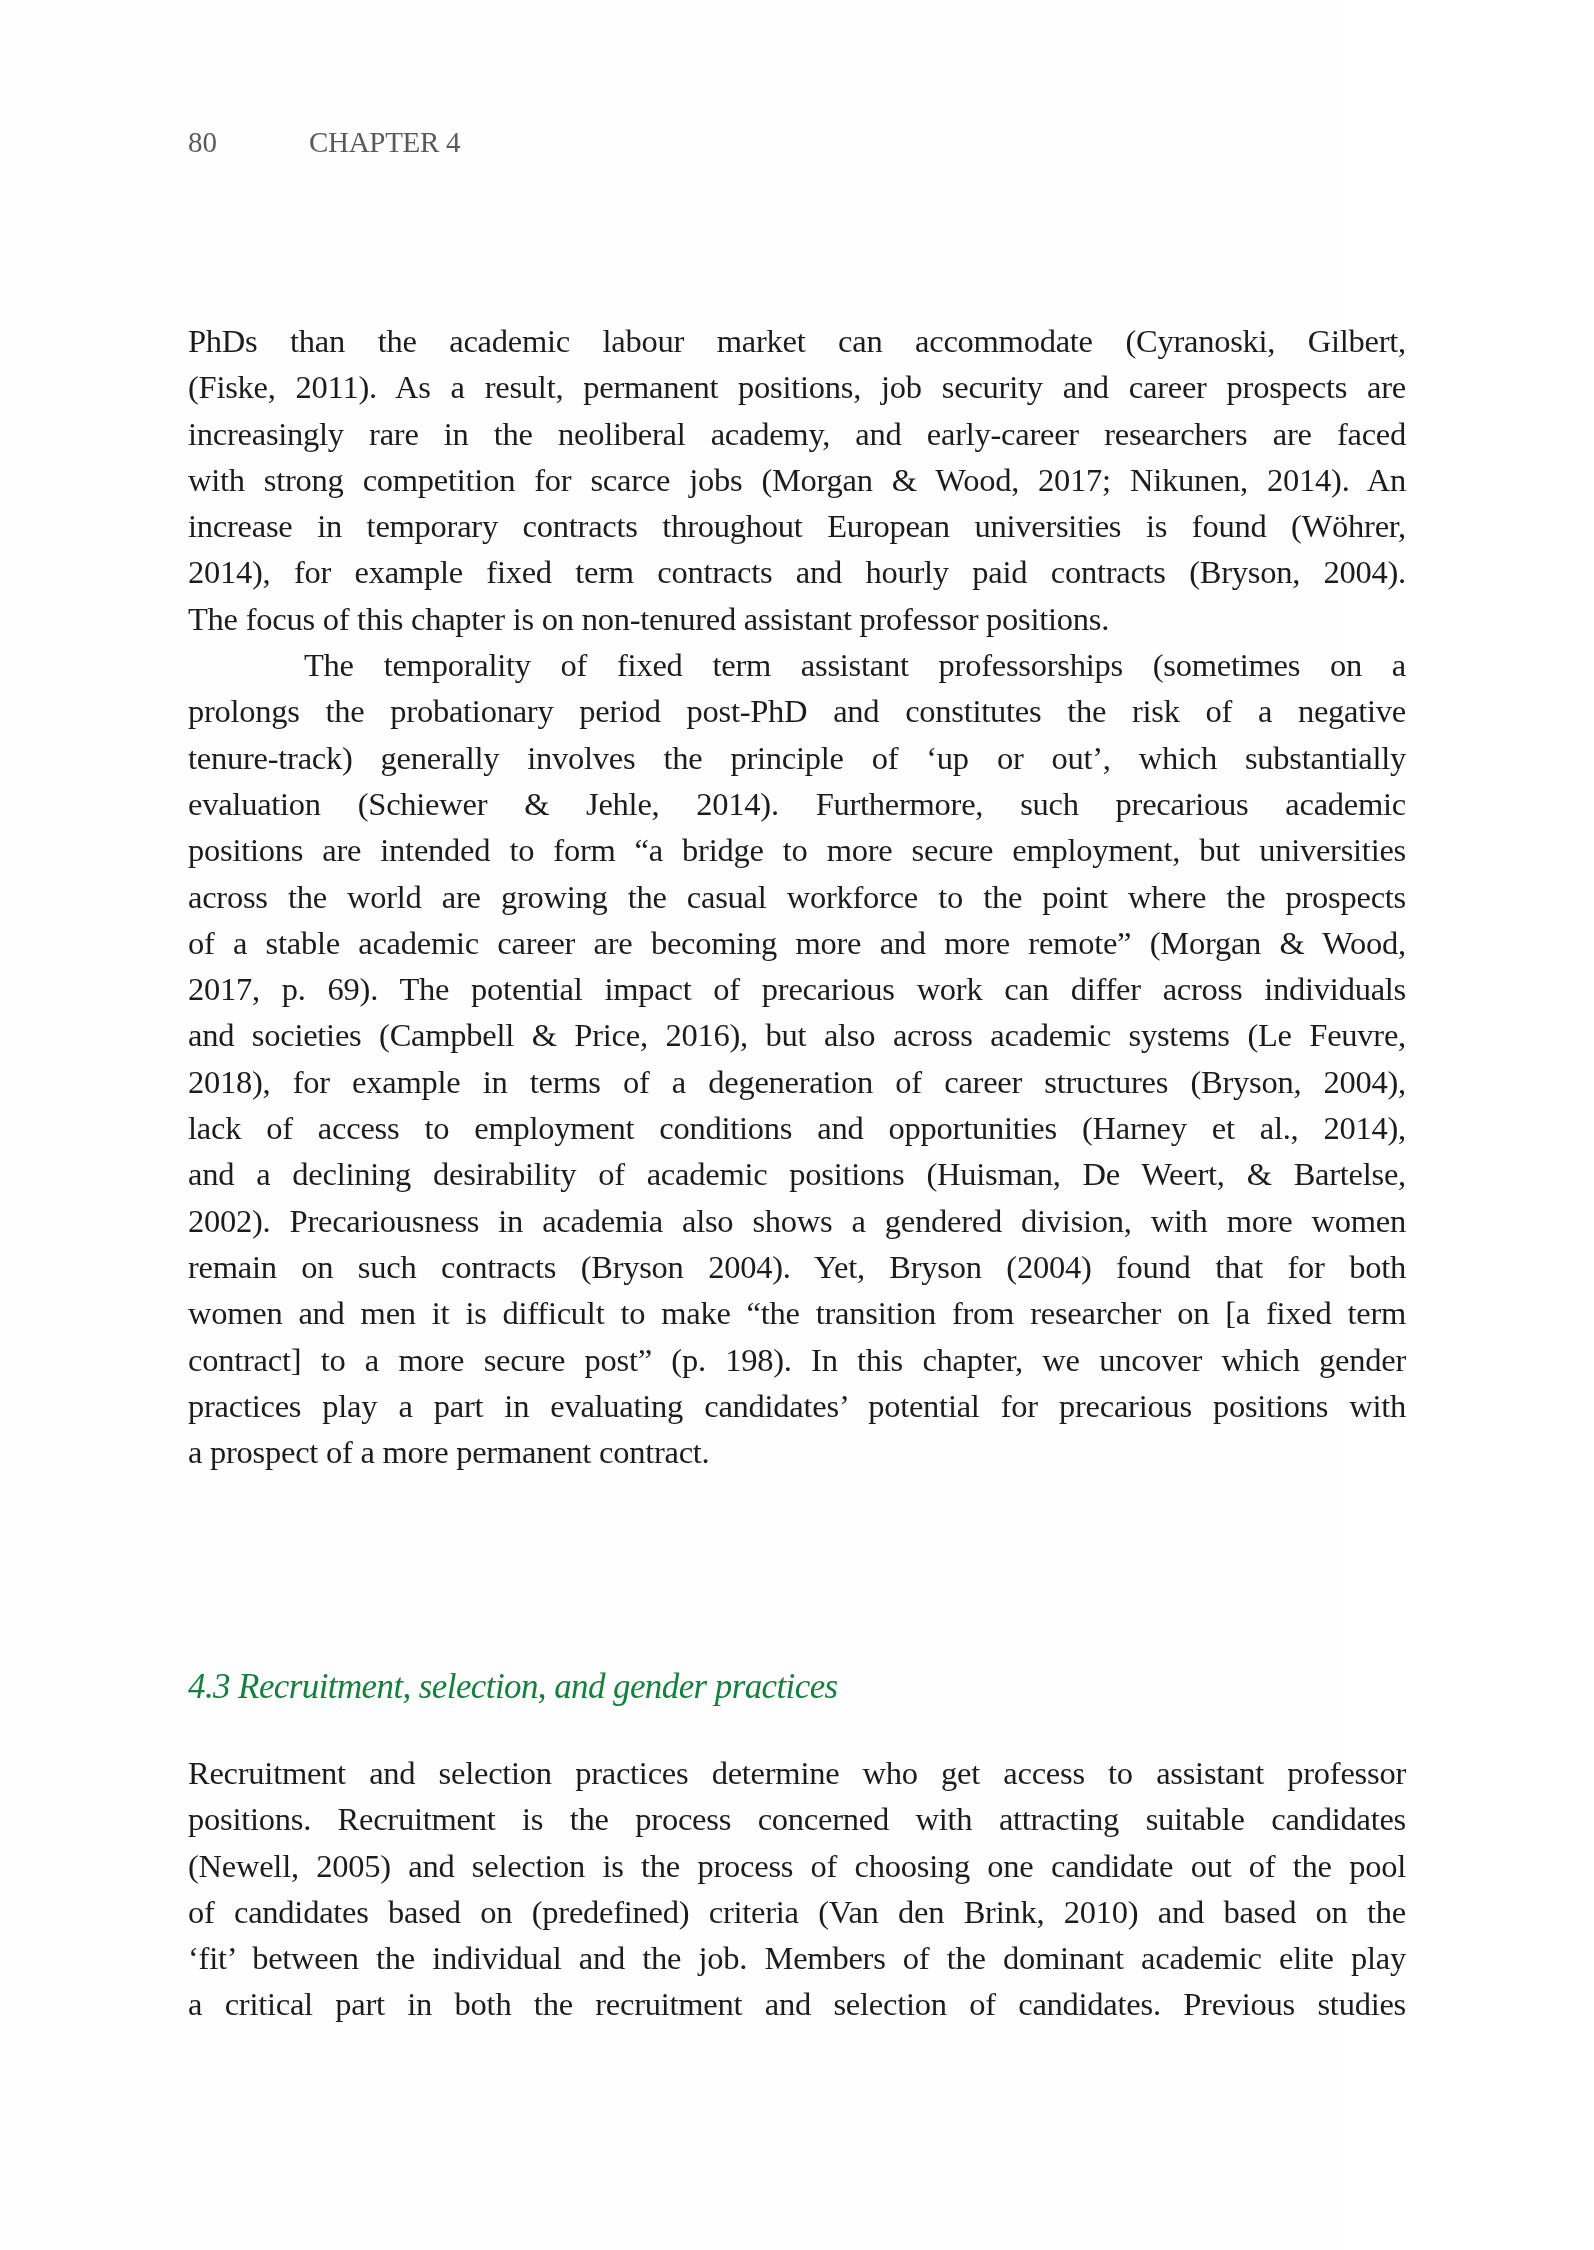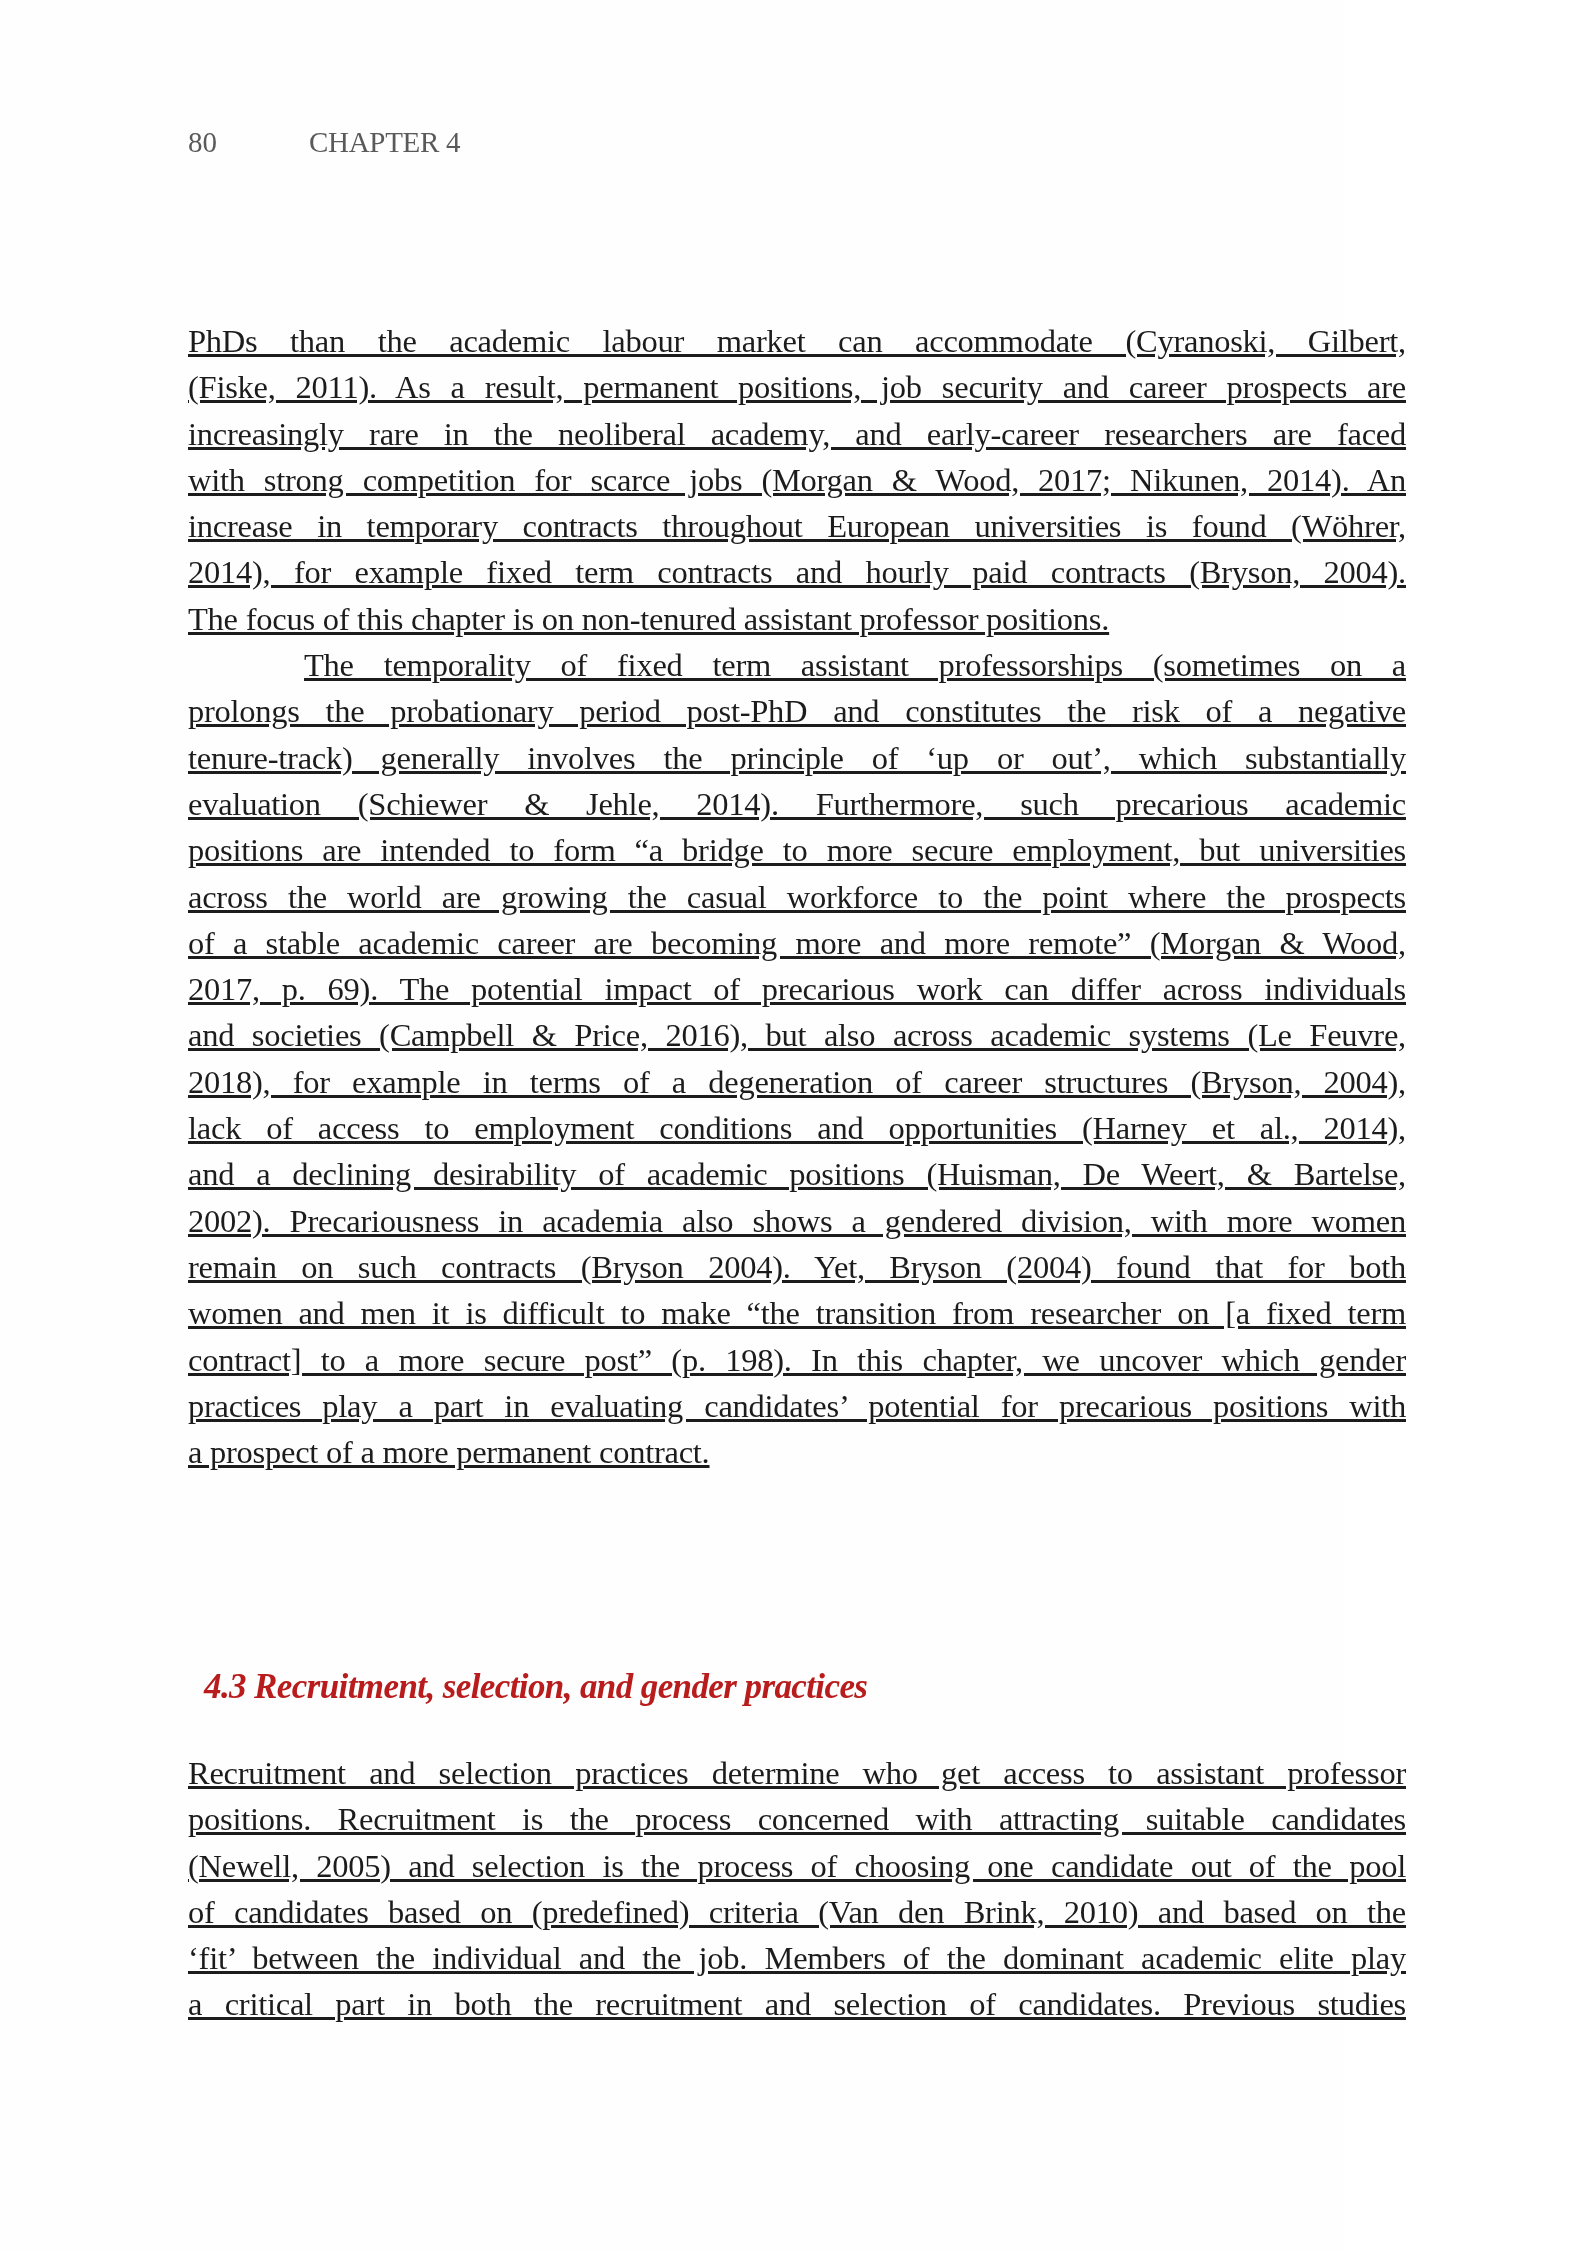--- a/index.html
+++ b/index.html
@@ -3,28 +3,28 @@
 <meta charset="utf-8">
 <style>
   html, body { margin: 0; padding: 0; background: #ffffff; }
   body { width: 1594px; height: 2250px; position: relative; overflow: hidden; }
   .page { position: absolute; left: 0; top: 0; width: 1344px; height: 2250px; background: #fefefe; }
   .running-head { position: absolute; top: 122px; left: 188px; height: 40px;
     font-family: "Liberation Serif", serif; font-size: 29px; color: #5a5a5a; line-height: 40px; }
   .running-head .pg { position: absolute; left: 0; top: 0; }
   .running-head .ch { position: absolute; left: 121px; top: 0; white-space: nowrap; letter-spacing: -0.3px; }
   .body-text { position: absolute; left: 188px; width: 1218px;
-    font-family: "Liberation Serif", serif; font-size: 32.5px; color: #1c1c1c; text-decoration: underline; }
+    font-family: "Liberation Serif", serif; font-size: 32.5px; color: #1c1c1c; }
   .line { display: block; height: 46.3px; line-height: 46.3px; text-align: justify; text-align-last: justify;
     white-space: normal; overflow: hidden; letter-spacing: -0.25px; }
   .line.last { text-align-last: left; }
   .line.indent { padding-left: 116px; }
-  .heading { position: absolute; left: 204px; top: 1664px; width: 1218px;
-    font-family: "Liberation Serif", serif; font-style: italic; font-weight: bold;
-    font-size: 35px; color: #b91c1c; line-height: 46px; letter-spacing: -0.6px; white-space: nowrap; }
+  .heading { position: absolute; left: 188px; top: 1664px; width: 1218px;
+    font-family: "Liberation Serif", serif; font-style: italic; font-weight: normal;
+    font-size: 35px; color: #15803d; line-height: 46px; letter-spacing: -0.6px; white-space: nowrap; }
 </style>
 </head>
 <body>
 
 <div class="page">
 
   <div class="running-head">
     <span class="pg">80</span>
     <span class="ch">CHAPTER 4</span>
   </div>

